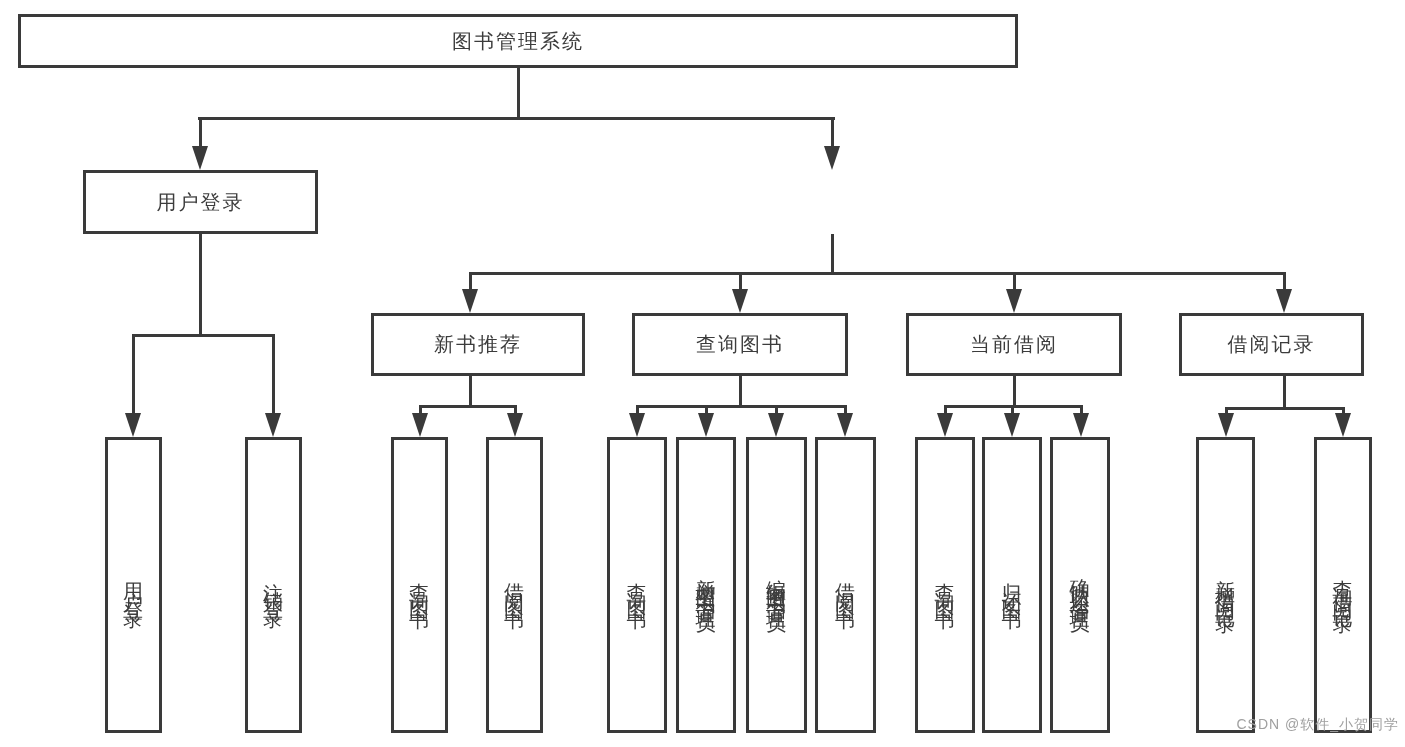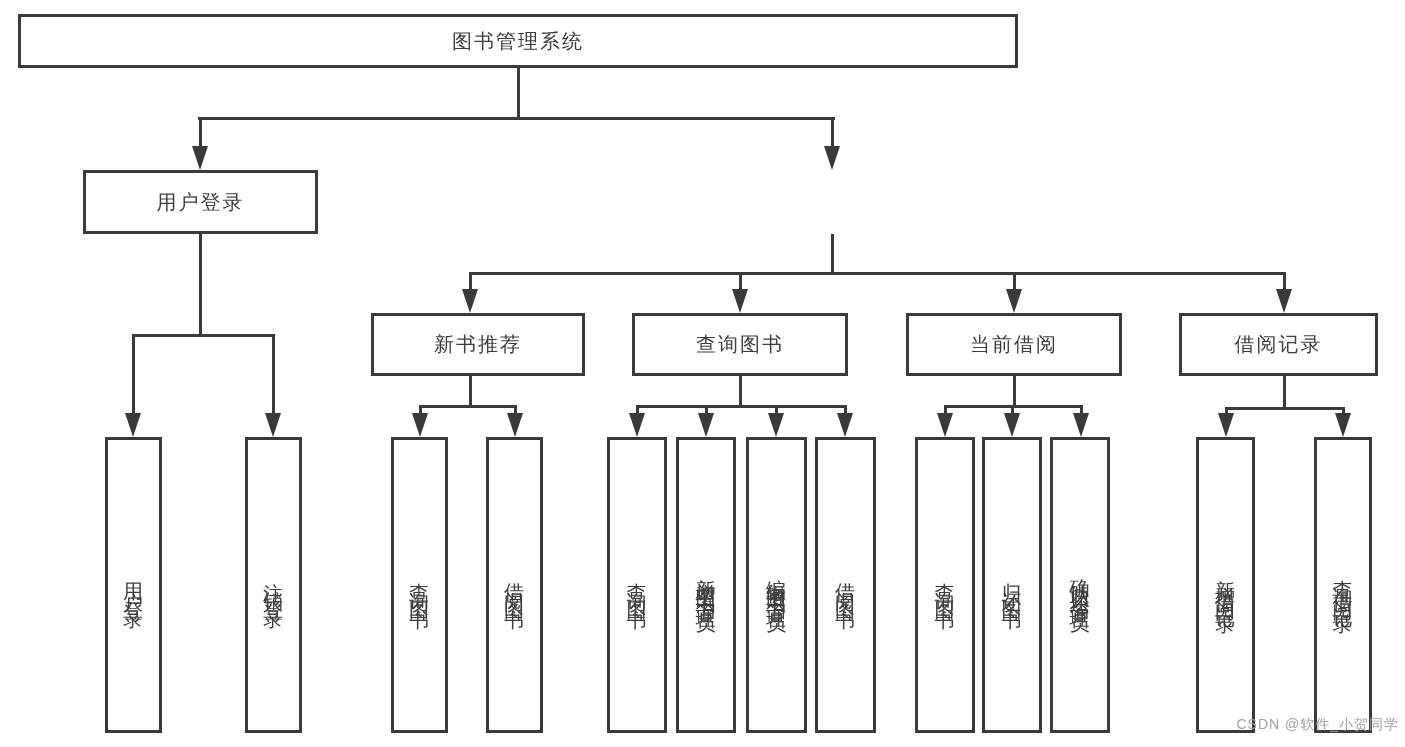--- a/index.html
+++ b/index.html
@@ -104,21 +104,21 @@
 
   <div class="box" style="left:363px; top:313px; width:214px; height:63px;margin-left:8px;">
     <span>新书推荐</span>
   </div>
   <div class="box" style="left:632px; top:313px; width:216px; height:63px;">
     <span>查询图书</span>
   </div>
   <div class="box" style="left:906px; top:313px; width:216px; height:63px;">
     <span>当前借阅</span>
   </div>
-  <div class="box" style="left:1179px; top:313px; width:199px; height:63px;">
+  <div class="box" style="left:1179px; top:313px; width:185px; height:63px;">
     <span>借阅记录</span>
   </div>
 
   <div class="box leaf" style="left:105px; top:437px; width:57px; height:296px;">
     <span>用户登录</span>
   </div>
   <div class="box leaf" style="left:245px; top:437px; width:57px; height:296px;">
     <span>注销登录</span>
   </div>
 

